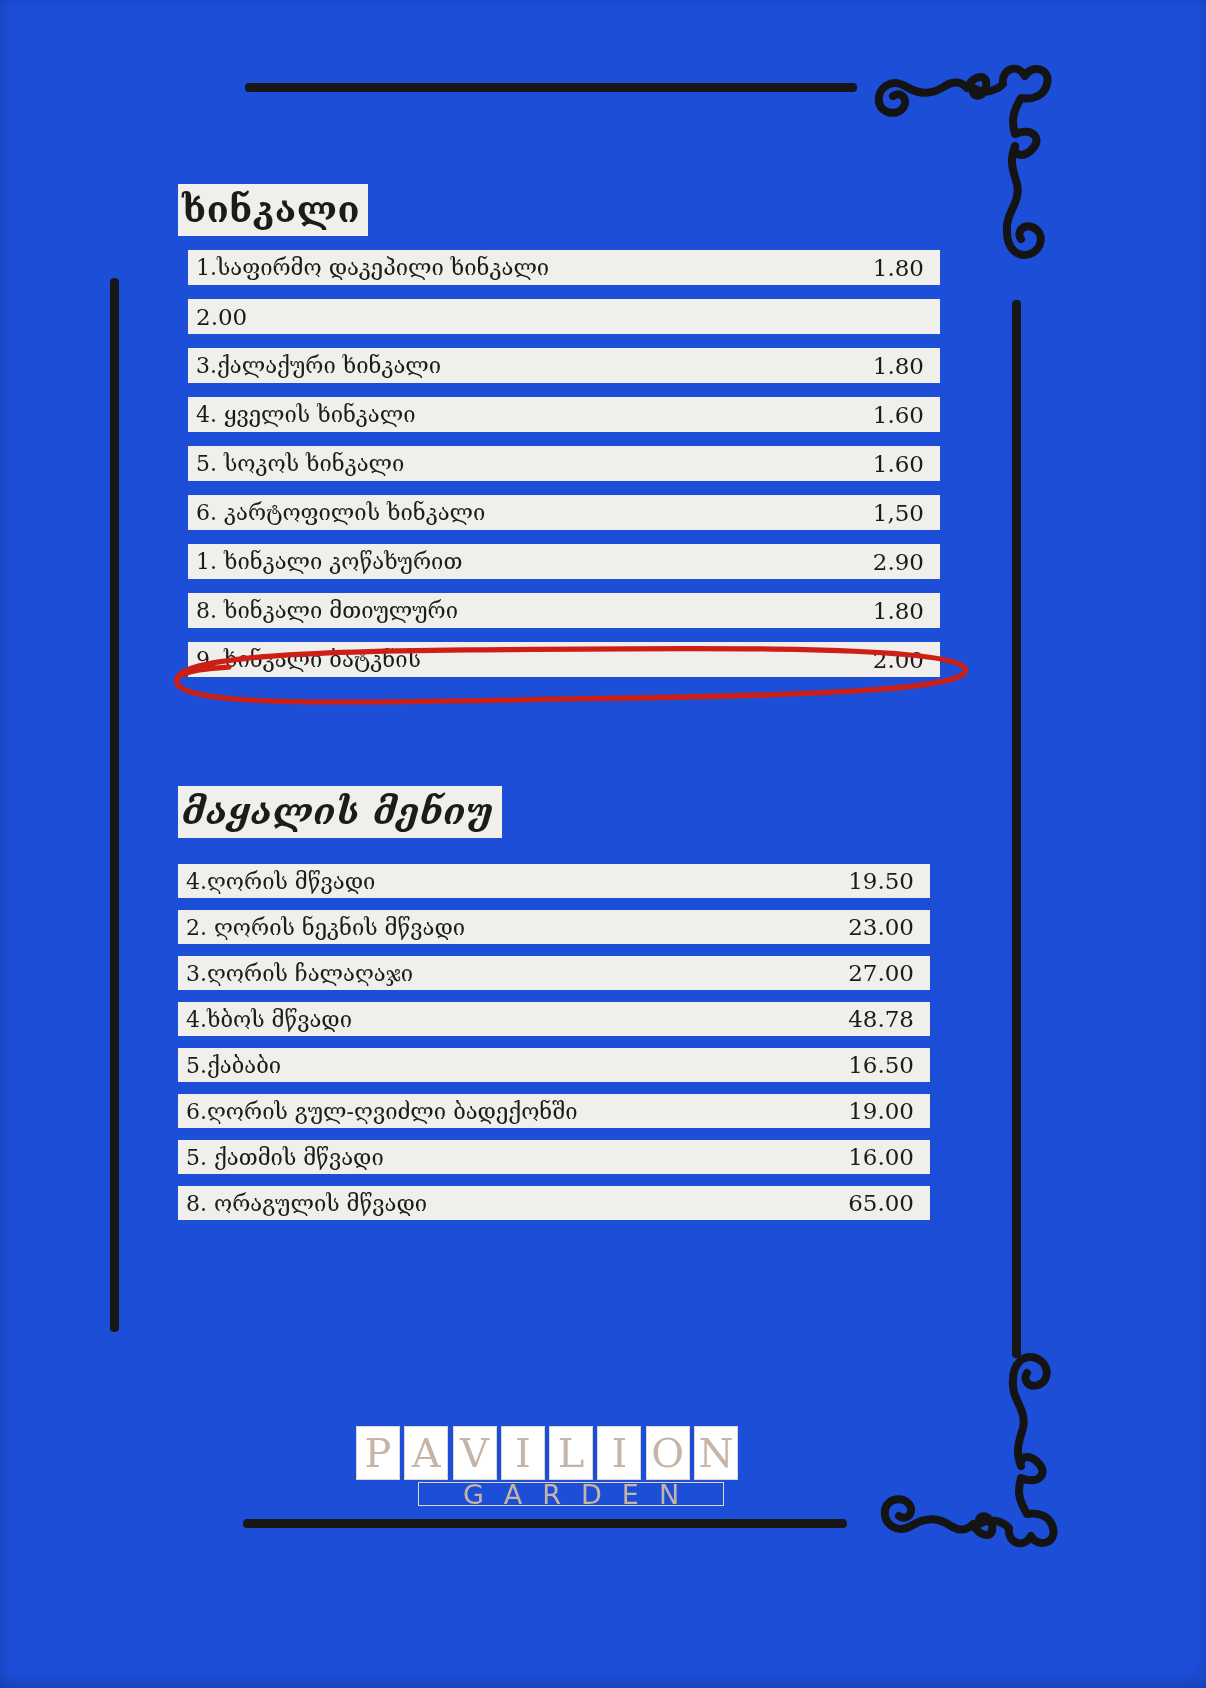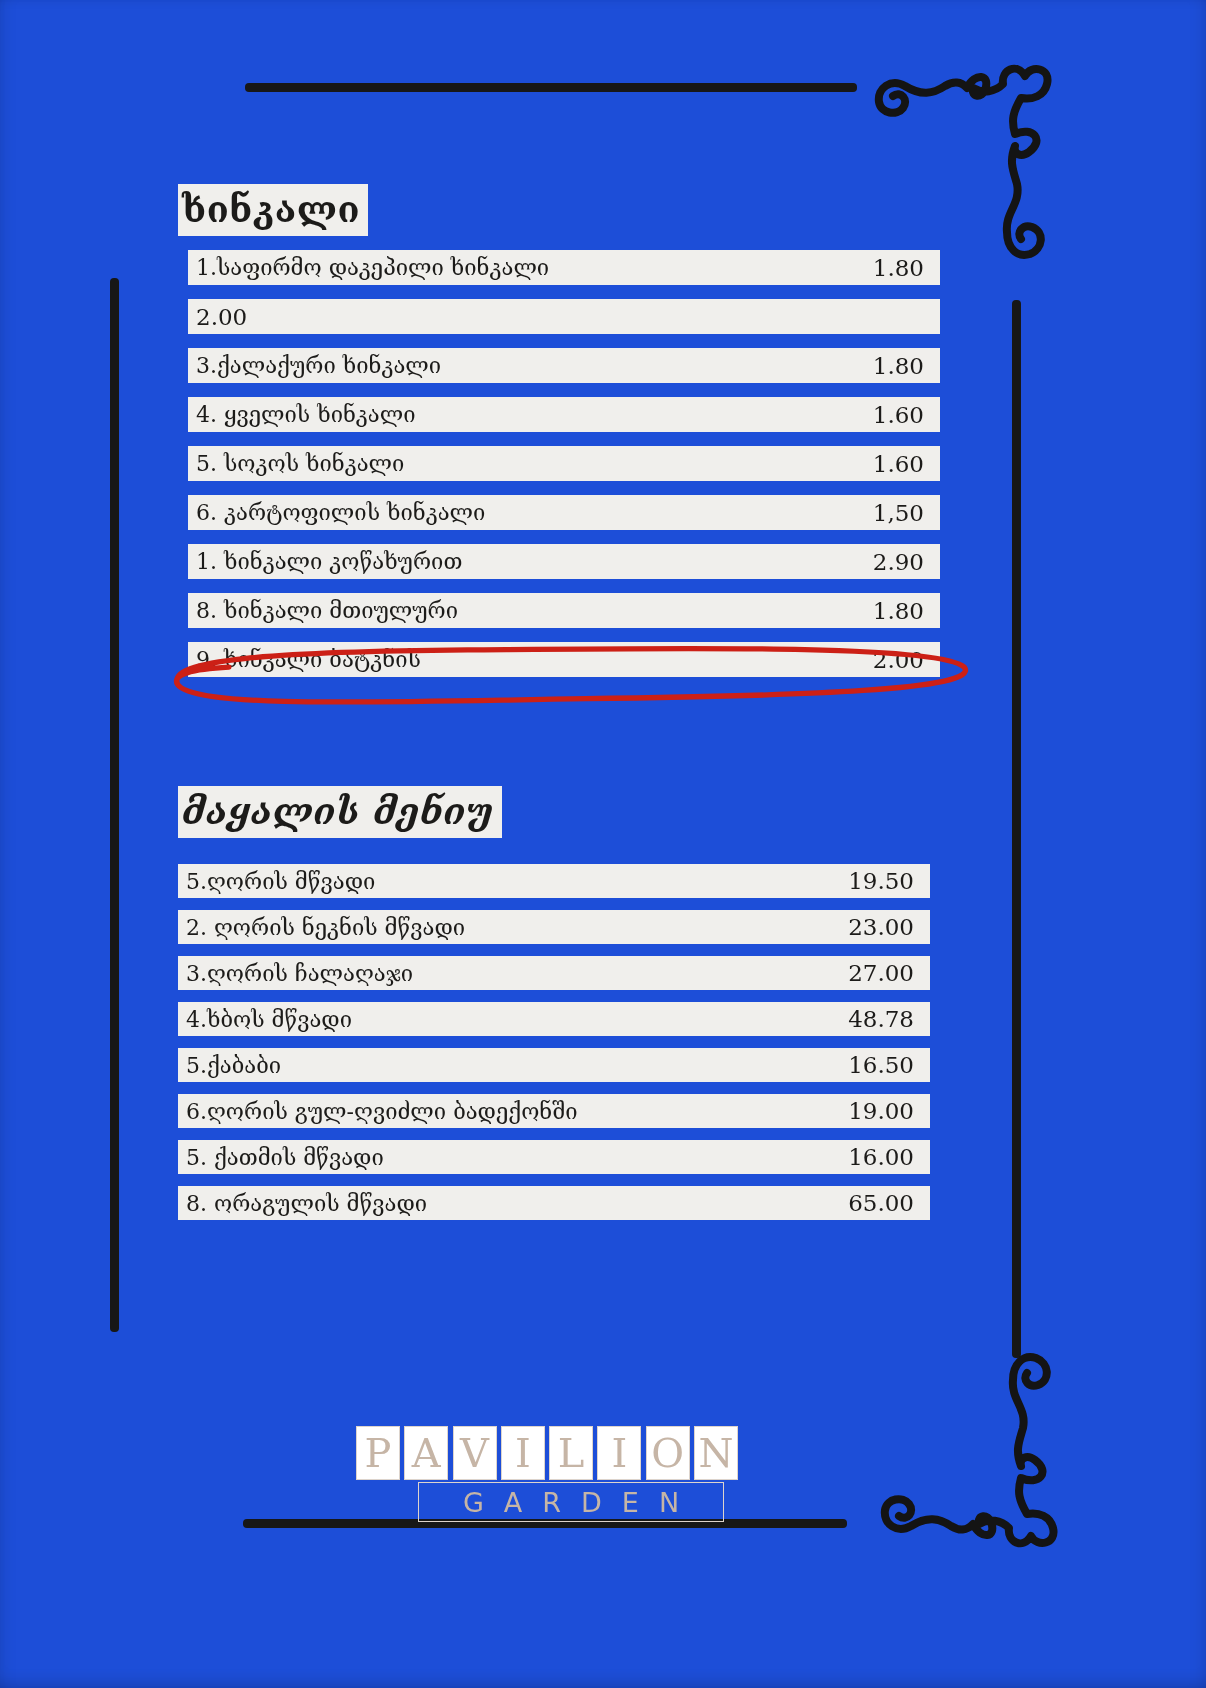--- a/index.html
+++ b/index.html
@@ -59,21 +59,21 @@
   
   .logo{position:absolute;left:356px;top:1426px;width:382px;}
   .logo-word{display:flex;justify-content:space-between;}
   .logo-letter{
     display:flex;align-items:center;justify-content:center;
     width:44px;height:54px;border:1px solid var(--logo-border);
     color:var(--logo-color);font-size:40px;font-family:"DejaVu Serif",serif;
     box-sizing:border-box;background:#fff;
   }
   .logo-garden{
-    margin:2px 0 0 62px;width:306px;height:40px;border:1px solid var(--logo-border);
+    margin:2px 0 0 62px;width:306px;height:24px;border:1px solid var(--logo-border);
     display:flex;align-items:center;justify-content:center;
     color:var(--logo-color);font-size:27px;letter-spacing:20px;text-indent:20px;
     font-family:"DejaVu Sans","Liberation Sans",sans-serif;box-sizing:border-box;
   }
 </style>
 </head>
 <body>
 
 <div class="sheet">
 
@@ -155,21 +155,21 @@
       <path d="M 26 60 C 14 34 120 26 320 24 C 540 22 800 18 824 42 C 842 66 660 72 440 75 C 240 78 44 86 26 60 C 20 50 40 44 78 42"></path>
     </svg>
   </div>
 </div>
 
   <h2 class="sec-title title-2">
     <span>მაყალის მენიუ</span>
   </h2>
   <div class="rows rows-2">
   <div class="row">
-    <span class="label">5.ღორის მწვადი</span>
+    <span class="label">4.ღორის მწვადი</span>
     <span class="price">19.50</span>
 
   </div>
 
   <div class="row">
     <span class="label">2. ღორის ნეკნის მწვადი</span>
     <span class="price">23.00</span>
 
   </div>
 

